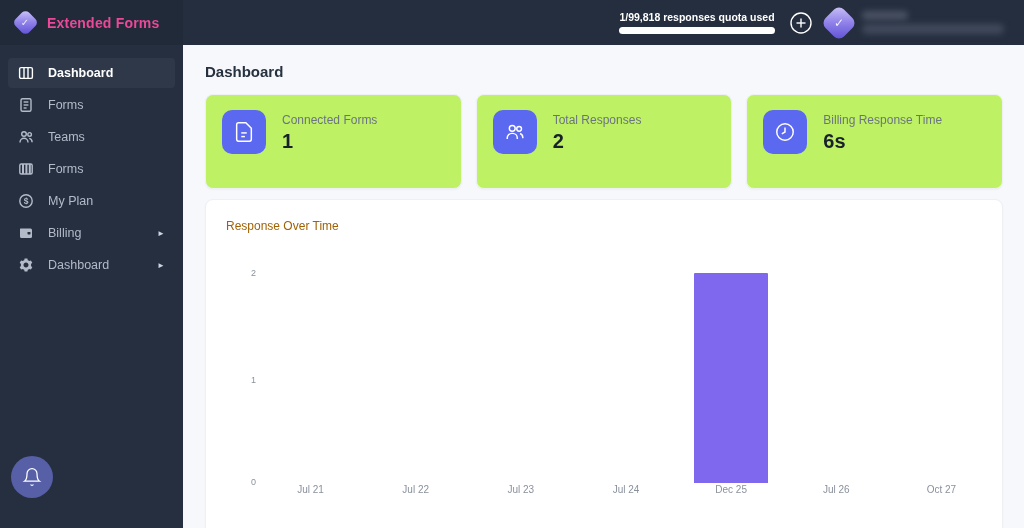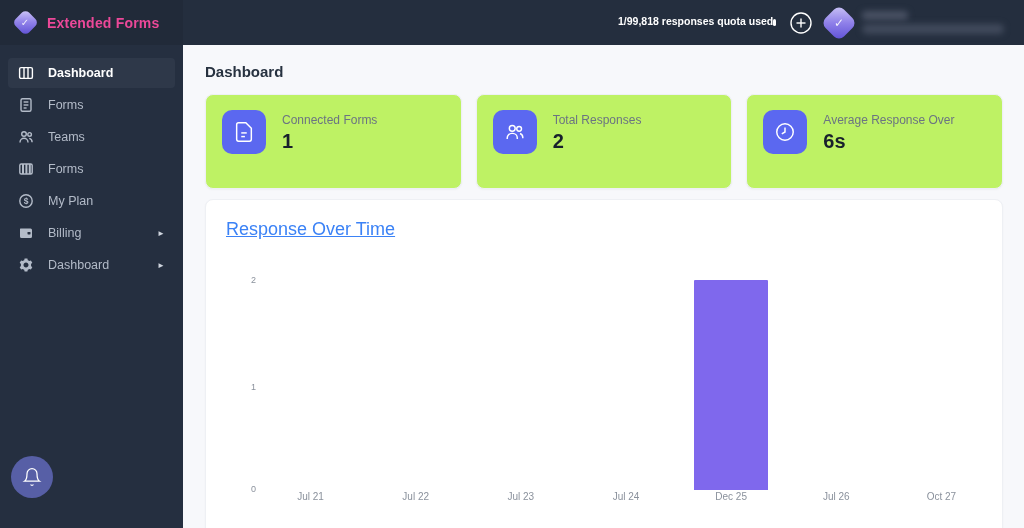--- a/index.html
+++ b/index.html
@@ -12,21 +12,21 @@
             background:var(--topbar-bg,#242e3e); display:flex; align-items:center; z-index:5; }
   .logo-block { width:183px; height:45px; background:var(--logo-bg,#212a39);
                 display:flex; align-items:center; gap:12px; padding-left:16px; flex:0 0 183px; cursor:pointer; }
   .gem { width:19px; height:19px; border-radius:5px; transform:rotate(45deg);
          background:linear-gradient(135deg,#d3cdf8 0%,#9283ea 48%,#5a4cd3 100%);
          display:flex; align-items:center; justify-content:center; flex:0 0 19px; }
   .gem span { transform:rotate(-45deg); color:rgba(255,255,255,.85); font-size:10px; line-height:1; }
   .app-title { color:#ec4899; font-size:14px; font-weight:bold; letter-spacing:.2px; }
 
   .topbar-right { margin-left:auto; display:flex; align-items:center; gap:13px; padding-right:20px; }
-  .quota { display:flex; flex-direction:row; align-items:center; width:158px; }
+  .quota { display:flex; flex-direction:column; align-items:center; width:158px; }
   .quota-text { color:#fff; font-size:10.5px; font-weight:bold; margin-bottom:4px; white-space:nowrap; }
   .quota-track { width:156px; height:7px; border-radius:4px; background:#ffffff; }
   .plus-btn { width:24px; height:24px; background:none; border:none; cursor:pointer; padding:0;
               display:flex; align-items:center; justify-content:center; color:#fff; }
   .user { display:flex; align-items:center; gap:10px; cursor:pointer; }
   .avatar { width:26px; height:26px; border-radius:7px; transform:rotate(45deg);
             background:linear-gradient(135deg,#cfc9f7 0%,#8f80e9 50%,#5b4dd4 100%);
             display:flex; align-items:center; justify-content:center; }
   .avatar span { transform:rotate(-45deg); color:rgba(255,255,255,.9); font-size:12px; line-height:1; }
   .user-lines { display:flex; flex-direction:column; gap:4px; }
@@ -58,21 +58,21 @@
   .stat-card { flex:1; height:95px; background:#bef264; border:1px solid #eef0f4; border-radius:8px;
                box-shadow:0 1px 2px rgba(20,30,60,.04); display:flex; padding:15px 16px; }
   .icon-sq { width:44px; height:44px; border-radius:10px; background:var(--accent,#5b68f0);
              display:flex; align-items:center; justify-content:center; color:#fff; flex:0 0 44px; }
   .stat-meta { margin-left:16px; padding-top:3px; }
   .stat-label { font-size:12px; color:#6b7482; }
   .stat-value { font-size:20px; font-weight:bold; color:#18202c; margin-top:3px; }
 
   .chart-card { background:#ffffff; border:1px solid #eef0f4; border-radius:8px;
                 box-shadow:0 1px 2px rgba(20,30,60,.04); height:360px; padding:19px 8px 0 0; }
-  .chart-title { font-size:18px; color:#3b82f6; padding-left:20px;text-decoration:underline; }
+  .chart-title { font-size:12px; color:#a16207; padding-left:20px; }
   .chart-body { display:flex; margin-top:40px; }
   .y-axis { position:relative; width:52px; height:210px; flex:0 0 52px; }
   .y-axis span { position:absolute; right:2px; font-size:9px; color:#8a919c; line-height:1; }
   .y-axis .t0 { top:-4px; } .y-axis .t1 { top:103px; } .y-axis .t2 { bottom:-4px; }
   .plot-wrap { flex:1; }
   .plot { display:flex; height:210px; }
   .slot { flex:1; display:flex; justify-content:center; align-items:flex-end; }
   .bar { width:74px; border-radius:1px 1px 0 0; background:var(--bar,#7f68ed); }
   .x-labels { display:flex; margin-top:1px; }
   .x-labels span { flex:1; text-align:center; font-size:10px; color:#8a919c; }
@@ -239,21 +239,21 @@
       </div>
 
       <div class="stat-card">
         <div class="icon-sq">
           <svg width="22" height="22" viewBox="0 0 24 24" fill="none" stroke="currentColor" stroke-width="1.6">
             <circle cx="12" cy="12" r="9"></circle>
               <polyline points="12 7 12 12 8.5 14"></polyline>
           </svg>
         </div>
         <div class="stat-meta">
-          <div class="stat-label">Average Response Over</div>
+          <div class="stat-label">Billing Response Time</div>
           <div class="stat-value">6s</div>
         </div>
       </div>
 
     </div>
 
     <section class="chart-card">
       <div class="chart-title">Response Over Time</div>
       <div class="chart-body">
         <div class="y-axis">

